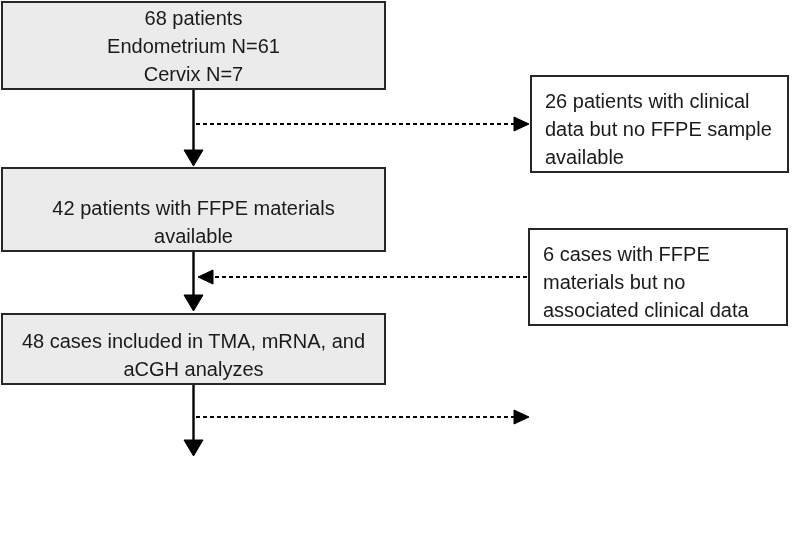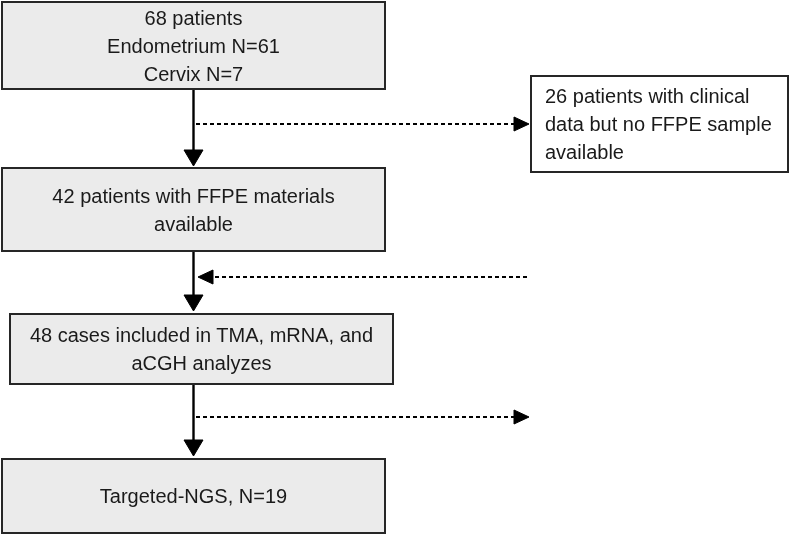--- a/index.html
+++ b/index.html
@@ -31,41 +31,41 @@
     width: 799px;
     height: 536px;
   }
   .box {
     position: absolute;
     box-sizing: border-box;
     border: 2px solid var(--box_border);
     font-size: 20px;
     line-height: 28px;
     display: flex;
-    align-items: center;
+    align-items: flex-end;
     white-space: pre-line;
   }
   .box.main {
     background: var(--box_fill);
     justify-content: center;
     text-align: center;
   }
   .box.side {
     background: var(--side_box_fill);
     justify-content: flex-start;
     text-align: left;
     padding-left: 13px;
     padding-right: 6px;
   }
   .box span { display: block; }
 
   
   #main-1 { left: 1px;   top: 1px;   width: 385px; height: 89px; }
   #main-2 { left: 1px;   top: 167px; width: 385px; height: 85px; }
-  #main-3 { left: 1px;   top: 313px; width: 385px; height: 72px; margin-left: 8px; }
+  #main-3 { left: 1px;   top: 313px; width: 385px; height: 72px; }
   #main-4 { left: 1px;   top: 458px; width: 385px; height: 76px; }
   #side-1 { left: 530px; top: 75px;  width: 259px; height: 98px; }
   #side-2 { left: 528px; top: 228px; width: 260px; height: 98px; }
   #side-3 { left: 530px; top: 384px; width: 259px; height: 70px; }
 </style>
 </head>
 <body>
 
 <div class="figure">
 
@@ -104,24 +104,26 @@
     <span>26 patients with clinical
 data but no FFPE sample
 available</span>
   </div>
 
   <div class="box main" id="main-2">
     <span>42 patients with FFPE materials
 available</span>
   </div>
 
+  <div class="box side" id="side-2">
+    <span>6 cases with FFPE
+materials but no
+associated clinical data</span>
+  </div>
 
   <div class="box main" id="main-3">
     <span>48 cases included in TMA, mRNA, and
 aCGH analyzes</span>
   </div>
 
 
-  <div class="box main" id="main-4">
-    <span>Targeted-NGS, N=19</span>
-  </div>
 
 </div>
 
 </body></html>

